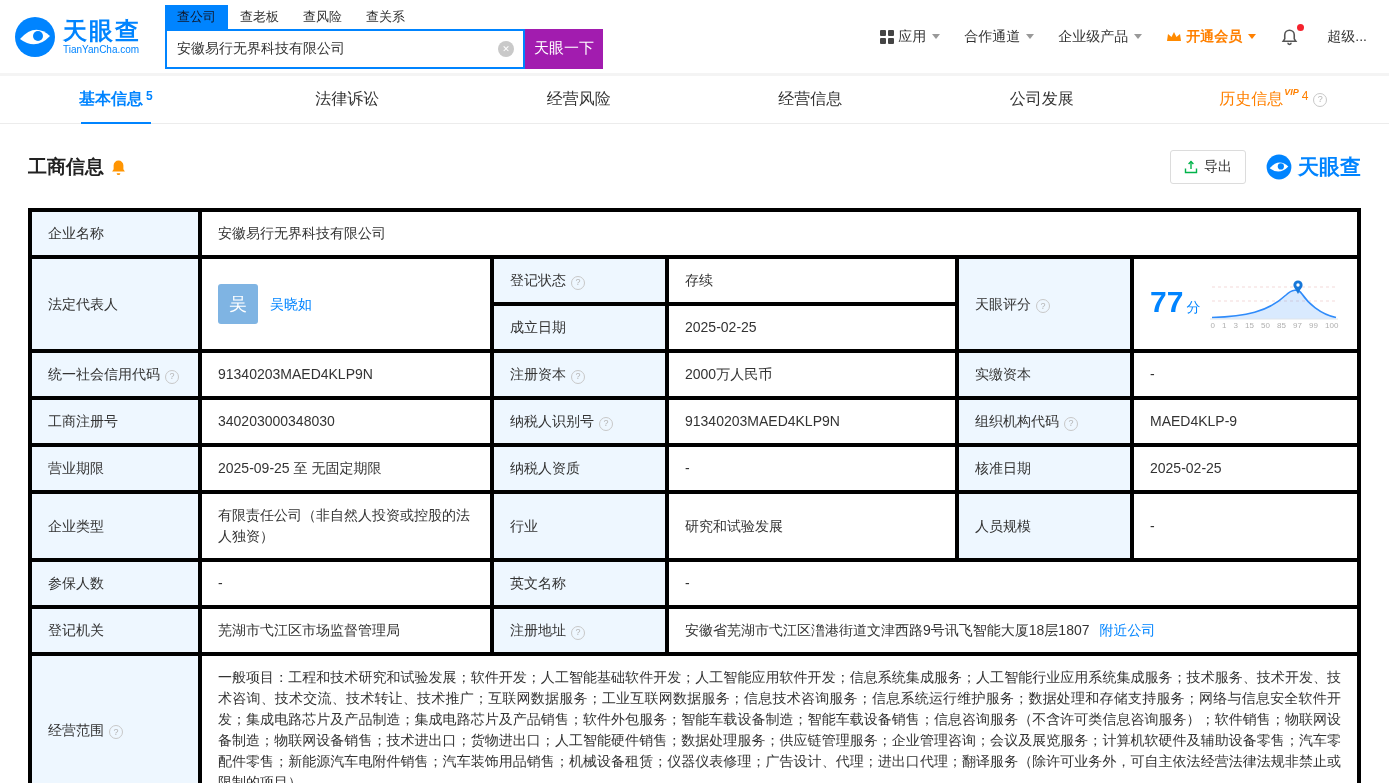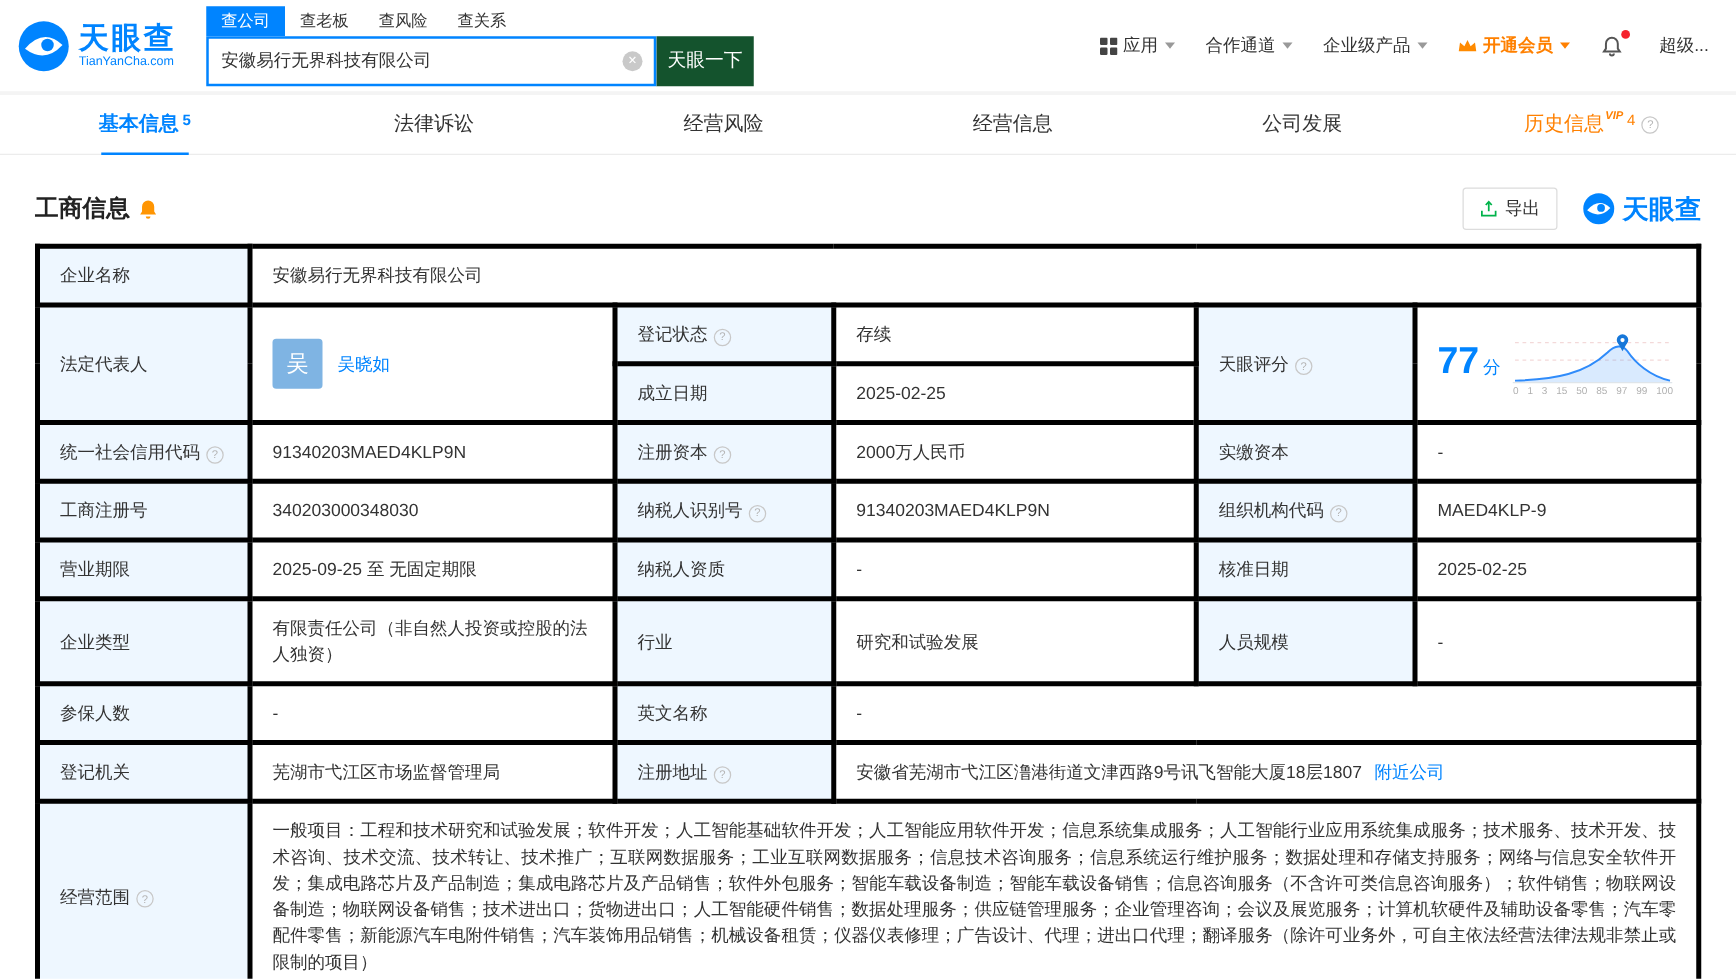--- a/index.html
+++ b/index.html
@@ -15,26 +15,26 @@
   .logo { display:flex; align-items:center; gap:7px; cursor:pointer; flex:none; }
   .logo-cn { font-size:24px; font-weight:bold; color:#0084ff; line-height:1.05; letter-spacing:2px; }
   .logo-en { font-size:10px; color:#0084ff; margin-top:1px; }
   .promo { background:#e2231a; color:#fff; padding:5px 9px; line-height:1.5; text-align:center; flex:none; }
   .promo-line1 { font-size:13px; font-weight:bold; letter-spacing:4px; }
   .promo-line2 { font-size:12px; letter-spacing:1px; }
 
   .search-area { margin-left:10px; flex:none; }
   .search-tabs { display:flex; }
   .stab { font-size:13px; padding:3px 12px 3px; cursor:pointer; color:#333; }
-  .stab.active { background:#0084ff; color:#ffffff; }
+  .stab.active { background:#0084ff; color:#0f172a; }
   .search-row { display:flex; }
   .search-box { position:relative; width:360px; height:40px; border:2px solid #0084ff; background:#fff; display:flex; align-items:center; }
   .search-box input { border:none; outline:none; width:100%; height:100%; padding:0 34px 0 10px; font-size:14px; color:#333; font-family:inherit; background:transparent; }
   .clear-btn { position:absolute; right:9px; top:50%; transform:translateY(-50%); width:16px; height:16px; border-radius:50%; background:#c9c9c9; color:#fff; font-size:9px; display:flex; align-items:center; justify-content:center; cursor:pointer; }
-  .search-btn { width:78px; height:40px; background:#14532d; color:#fff; border:none; font-size:15px; cursor:pointer; font-family:Liberation Sans, sans-serif; }
+  .search-btn { width:78px; height:40px; background:#a21caf; color:#fff; border:none; font-size:15px; cursor:pointer; font-family:Liberation Sans, sans-serif; }
 
   .topnav { margin-left:auto; display:flex; align-items:center; gap:24px; white-space:nowrap; }
   .nav-item { display:flex; align-items:center; gap:4px; cursor:pointer; font-size:14px; color:#333; position:relative; }
   .nav-item.member { color:#ff8000; font-weight:bold; }
   .caret { width:0; height:0; border-left:4px solid transparent; border-right:4px solid transparent; border-top:5px solid #999; margin-left:2px; }
   .member .caret { border-top-color:#ff8000; }
   .bell-wrap { padding-right:4px; }
   .red-dot { position:absolute; top:-3px; right:-1px; width:7px; height:7px; background:#f5222d; border-radius:50%; }
 
   .divider-strip { height:3px; background:#f4f4f4; }
@@ -44,21 +44,21 @@
   .ptab { flex:1; display:flex; align-items:center; justify-content:center; font-size:16px; cursor:pointer; position:relative; color:#333; }
   .ptab .cnt { font-size:12px; margin-left:3px; position:relative; top:-4px; }
   .ptab.active { color:#0084ff; font-weight:bold; }
   .ptab.active::after { content:""; position:absolute; left:50%; transform:translateX(-50%); bottom:-1px; width:70px; height:2px; background:#0084ff; }
   .ptab.vip-tab { color:#ff8000; }
   .vip-badge { font-size:9px; font-style:italic; font-weight:bold; color:#ff8000; position:relative; top:-8px; margin-left:1px; }
   .q { display:inline-flex; align-items:center; justify-content:center; width:14px; height:14px; border:1px solid #c8c8c8; border-radius:50%; color:#b5b5b5; font-size:9px; margin-left:5px; flex:none; cursor:pointer; font-style:normal; font-weight:normal; line-height:1; }
 
   
   .content { padding:26px 28px 0; }
-  .section-head { display:flex; align-items:center; margin-bottom:11px;gap:24px; }
+  .section-head { display:flex; align-items:center; margin-bottom:24px;gap:24px; }
   .section-title { font-size:19px; font-weight:bold; color:#222; margin:0; display:flex; align-items:center; gap:7px; }
   .head-right { margin-left:auto; display:flex; align-items:center; gap:20px; }
   .export-btn { display:flex; align-items:center; gap:6px; padding:7px 13px; border:1px solid #dcdcdc; border-radius:3px; background:#fff; font-size:14px; color:#333; cursor:pointer; font-family:inherit; }
   .brand { display:flex; align-items:center; gap:6px; color:#0084ff; font-size:21px; font-weight:bold; }
 
   
   table.info { width:100%; border-collapse:collapse; table-layout:fixed; }
   .info td { border:4px solid #000000; padding:11px 16px; font-size:14px; line-height:21px; vertical-align:middle; word-break:break-all; }
   td.lbl { background:#eef7ff; color:#333; }
   td.val { background:#fff; color:#333; }

